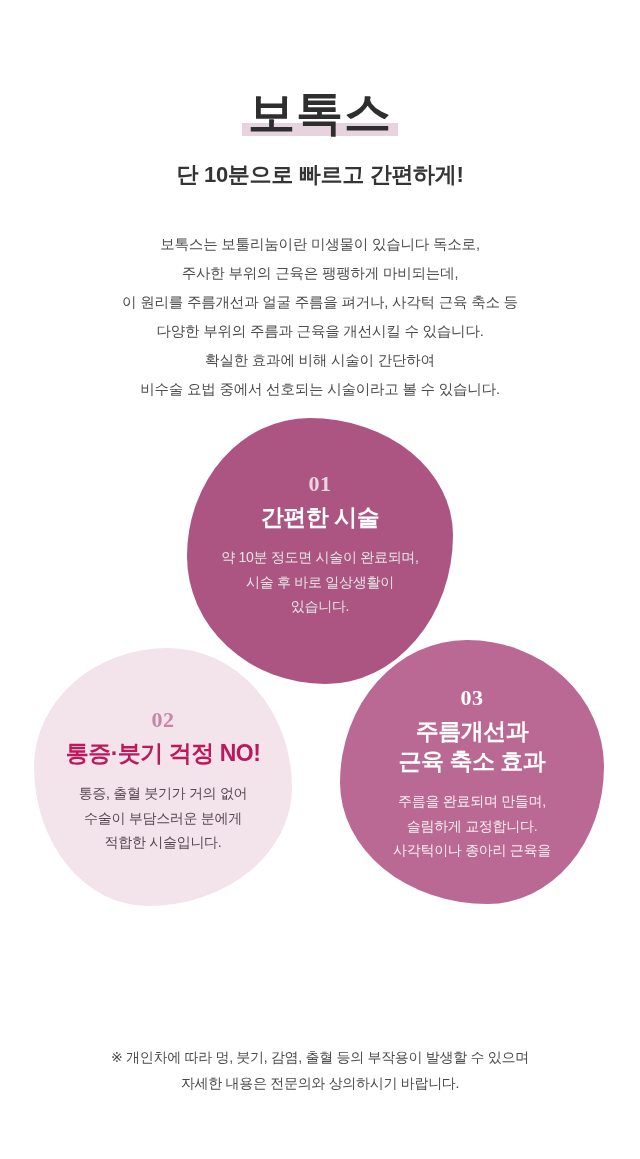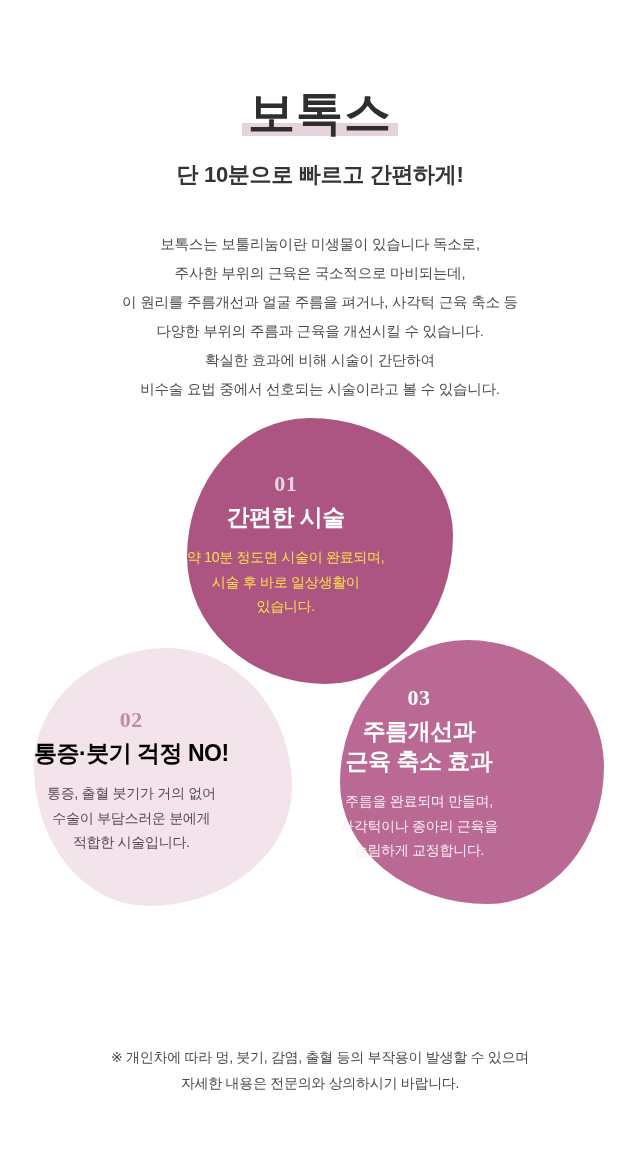--- a/index.html
+++ b/index.html
@@ -78,21 +78,21 @@
     position: relative;
     width: 640px;
     height: 500px;
     margin-top: 14px;
   }
 
   .blob {
     position: absolute;
     display: flex;
     flex-direction: column;
-    align-items: flex-start;
+    align-items: center;
     justify-content: center;
     text-align: center;
     box-sizing: border-box;
   }
 
   
   .shape-a {
     border-radius: 46% 54% 48% 52% / 52% 44% 56% 48%;
   }
   .shape-b {
@@ -108,34 +108,34 @@
     height: 266px;
     left: 187px;
     top: 0px;
     background: #a8537f;
     background: #ac5582;
     color: #ffffff;
     z-index: 3;
   }
   .blob-1 .num { color: #ecd3e0; }
   .blob-1 .heading { color: #ffffff; }
-  .blob-1 .body { color: #fde047; }
+  .blob-1 .body { color: #e5e5e5; }
 
   
   .blob-2 {
     width: 258px;
     height: 258px;
     left: 34px;
     top: 230px;
     background: #f3e3ea;
     color: #4a3540;
     z-index: 2;
   }
   .blob-2 .num { color: #c487a6; }
-  .blob-2 .heading { color: #000000; }
+  .blob-2 .heading { color: #be185d; }
   .blob-2 .body { color: #584853; }
 
   
   .blob-3 {
     width: 264px;
     height: 264px;
     left: 340px;
     top: 222px;
     background: #b96b96;
     background: #b96993;
@@ -195,21 +195,21 @@
       <div class="title">
         <span class="title-underline"></span>
         <span class="title-text">보톡스</span>
       </div>
     </div>
     <div class="subtitle">단 10분으로 빠르고 간편하게!</div>
   </div>
 
   <div class="description">
     <div>보톡스는 보툴리눔이란 미생물이 있습니다 독소로,</div>
-    <div>주사한 부위의 근육은 국소적으로 마비되는데,</div>
+    <div>주사한 부위의 근육은 팽팽하게 마비되는데,</div>
     <div>이 원리를 주름개선과 얼굴 주름을 펴거나, 사각턱 근육 축소 등</div>
     <div>다양한 부위의 주름과 근육을 개선시킬 수 있습니다.</div>
     <div>확실한 효과에 비해 시술이 간단하여</div>
     <div>비수술 요법 중에서 선호되는 시술이라고 볼 수 있습니다.</div>
   </div>
 
   <div class="blobs">
 
     <div class="blob blob-1 shape-a">
       <div class="inner">
@@ -237,22 +237,22 @@
 
     <div class="blob blob-3 shape-c">
       <div class="inner">
         <div class="num">03</div>
         <div class="heading">
           <div>주름개선과</div>
           <div>근육 축소 효과</div>
         </div>
         <div class="body">
           <div>주름을 완료되며 만들며,</div>
+          <div>슬림하게 교정합니다.</div>
           <div>사각턱이나 종아리 근육을</div>
-          <div>슬림하게 교정합니다.</div>
         </div>
       </div>
     </div>
 
   </div>
 
   <div class="footnote">
     <div>※ 개인차에 따라 멍, 붓기, 감염, 출혈 등의 부작용이 발생할 수 있으며</div>
     <div>자세한 내용은 전문의와 상의하시기 바랍니다.</div>
   </div>

